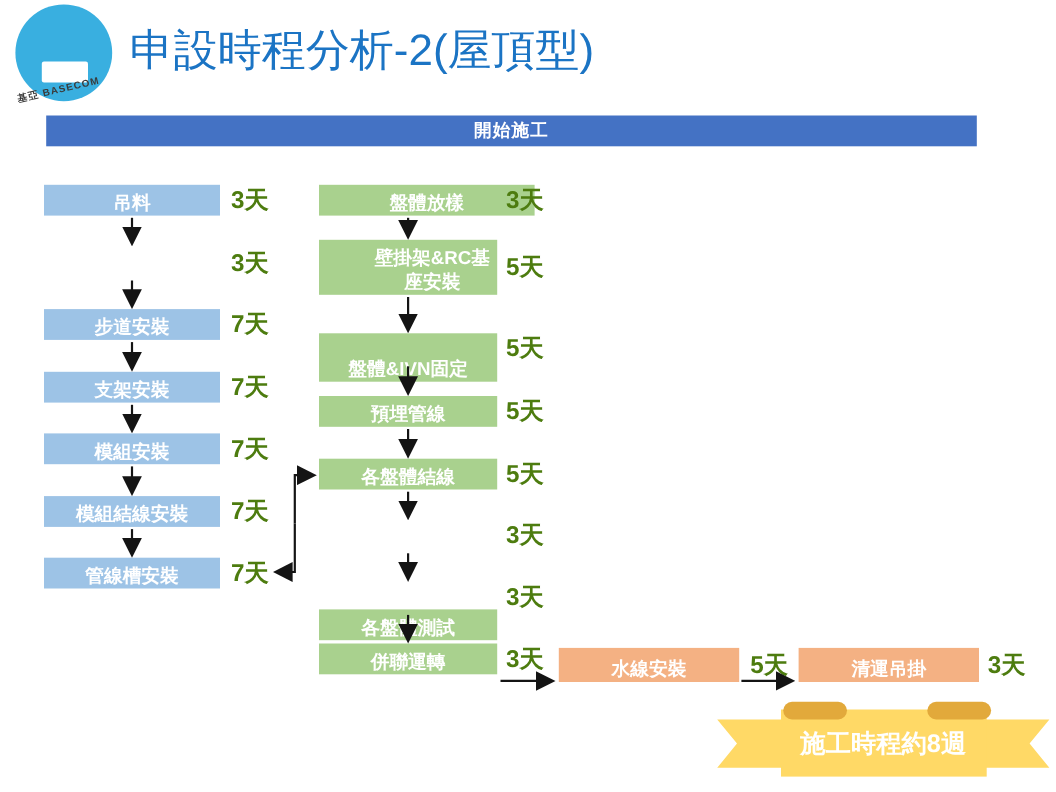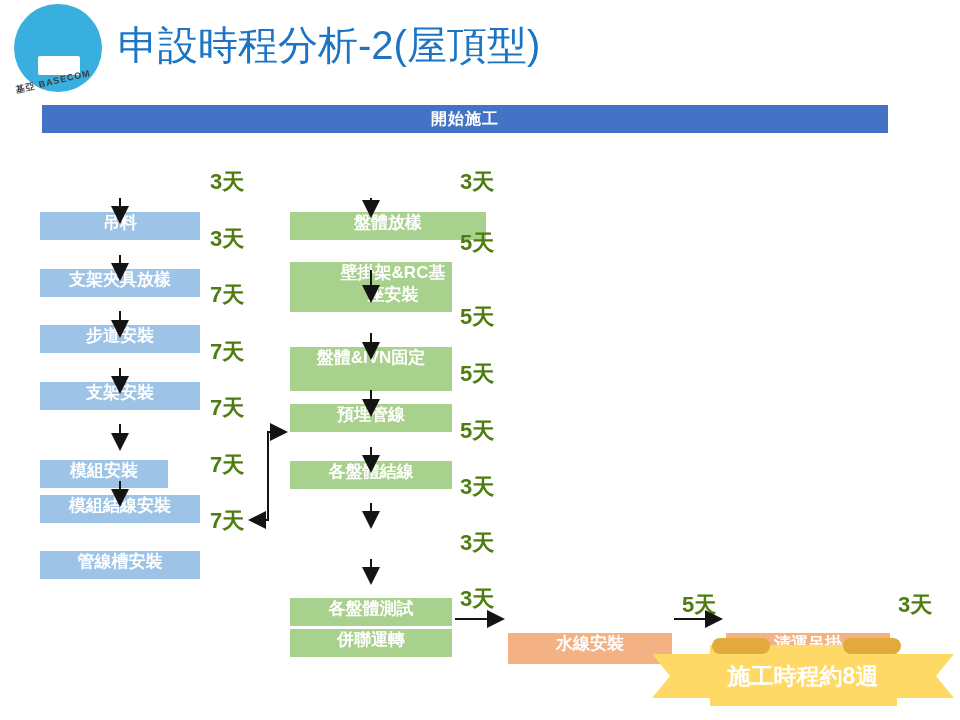--- a/index.html
+++ b/index.html
@@ -16,22 +16,22 @@
     letter-spacing:1px;transform:rotate(-13deg);transform-origin:left center;white-space:nowrap;}
 
   
   .title{position:absolute;left:118px;top:18px;font-size:40px;font-weight:500;color:#1B74C4;white-space:nowrap;}
 
   
   .startbar{position:absolute;left:42px;top:105px;width:846px;height:28px;background:#4472C4;
     color:#fff;font-weight:bold;font-size:16px;display:flex;align-items:center;justify-content:center;letter-spacing:1px;}
 
   
-  .box{position:absolute;display:flex;align-items:flex-start;justify-content:center;
-    color:#fff;font-weight:bold;font-size:17px;text-align:center;line-height:1.3;padding:0 4px;box-sizing:border-box;margin-top:44px;}
+  .box{position:absolute;display:flex;align-items:flex-end;justify-content:center;
+    color:#fff;font-weight:bold;font-size:17px;text-align:center;line-height:1.3;padding:0 4px;box-sizing:border-box;}
   .blue{background:#9DC3E6;}
   .green{background:#A9D18E;}
   .orange{background:#F4B183;}
 
   .days{position:absolute;color:#4d7c0f;font-weight:bold;font-size:22px;display:flex;align-items:center;white-space:nowrap;}
 
   .arrow-layer{position:absolute;left:0;top:0;pointer-events:none;}
   .banner-svg{position:absolute;left:648px;top:634px;pointer-events:none;}
 </style>
 </head>
@@ -48,36 +48,33 @@
 
   <div class="startbar">
     <span>開始施工</span>
   </div>
 
   <div class="box blue" style="left:40px;top:168px;width:160px;height:28px;">
       <span>吊料</span>
     </div>
   <div class="days" style="left:210px;top:168px;height:28px;">3天</div>
 
-  <div class="box blue" style="left:40px;top:225px;width:160px;height:28px;">
-      <span>支架夾具放樣</span>
-    </div>
   <div class="days" style="left:210px;top:225px;height:28px;">3天</div>
 
   <div class="box blue" style="left:40px;top:281px;width:160px;height:28px;">
       <span>步道安裝</span>
     </div>
   <div class="days" style="left:210px;top:281px;height:28px;">7天</div>
 
   <div class="box blue" style="left:40px;top:338px;width:160px;height:28px;">
       <span>支架安裝</span>
     </div>
   <div class="days" style="left:210px;top:338px;height:28px;">7天</div>
 
-  <div class="box blue" style="left:40px;top:416px;width:128px;height:28px;">
+  <div class="box blue" style="left:40px;top:394px;width:160px;height:28px;">
       <span>模組安裝</span>
     </div>
   <div class="days" style="left:210px;top:394px;height:28px;">7天</div>
 
   <div class="box blue" style="left:40px;top:451px;width:160px;height:28px;">
       <span>模組結線安裝</span>
     </div>
   <div class="days" style="left:210px;top:451px;height:28px;">7天</div>
 
   <div class="box blue" style="left:40px;top:507px;width:160px;height:28px;">

